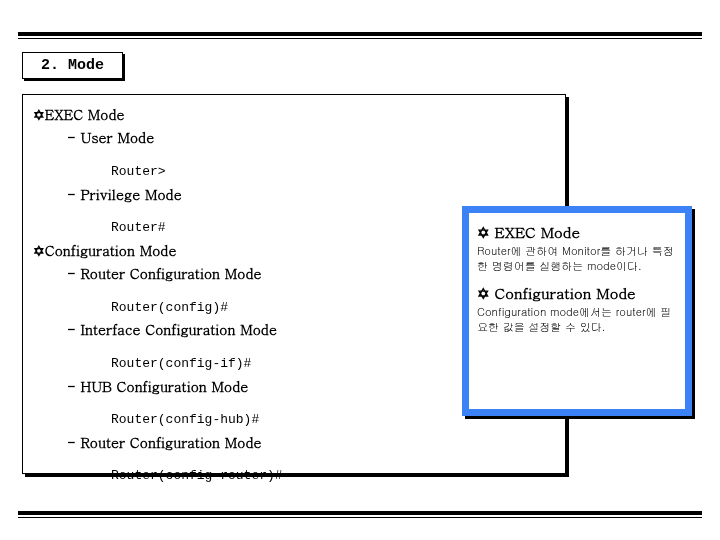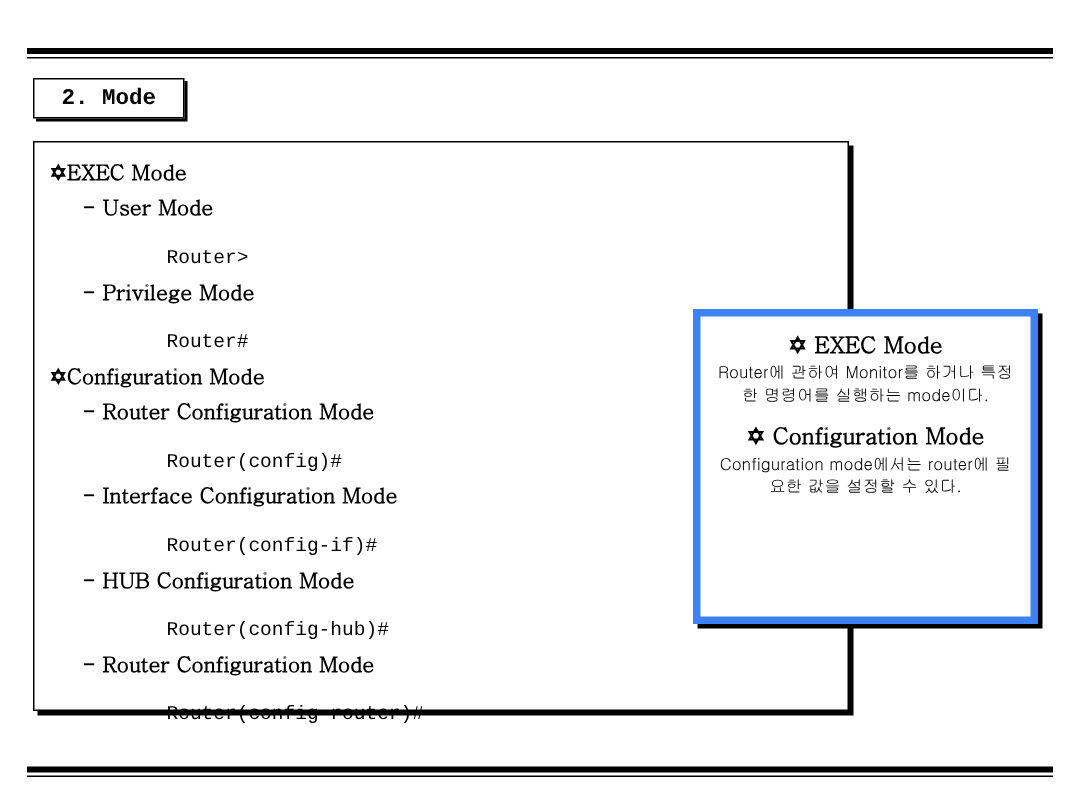--- a/index.html
+++ b/index.html
@@ -48,36 +48,35 @@
     padding: 8px 10px;
   }
   .content {
     font-size: 14px;
     font-family: "Batang", "Gulim", serif;
     line-height: 1.6;
   }
   .star { font-family: Arial, sans-serif; }
   .bold { font-weight: bold; }
   .lvl1 { margin-left: 0; }
-  .lvl2 { margin-left: 22px; }
+  .lvl2 { margin-left: 34px; }
   .lvl3 { margin-left: 78px; font-weight: normal; margin-top: 13px; }
   .mono { font-family: "Courier New", monospace; font-size: 13px; }
 
   .side-box {
     position: absolute;
     top: 206px;
     right: 28px;
     width: 230px;
     height: 210px;
     background: #fff;
-    border: 5px solid #3b82f6;
+    border: 7px solid #3b82f6;
     box-shadow: 3px 3px 0 #000;
     box-sizing: border-box;
     padding: 8px 8px;
-    text-align: center;
   }
   .side-heading {
     font-size: 15px;
     font-weight: bold;
     font-family: "Batang", "Gulim", serif;
     margin-bottom: 2px;
   }
   .side-text {
     font-size: 11px;
     font-family: "Gulim", "Malgun Gothic", sans-serif;

